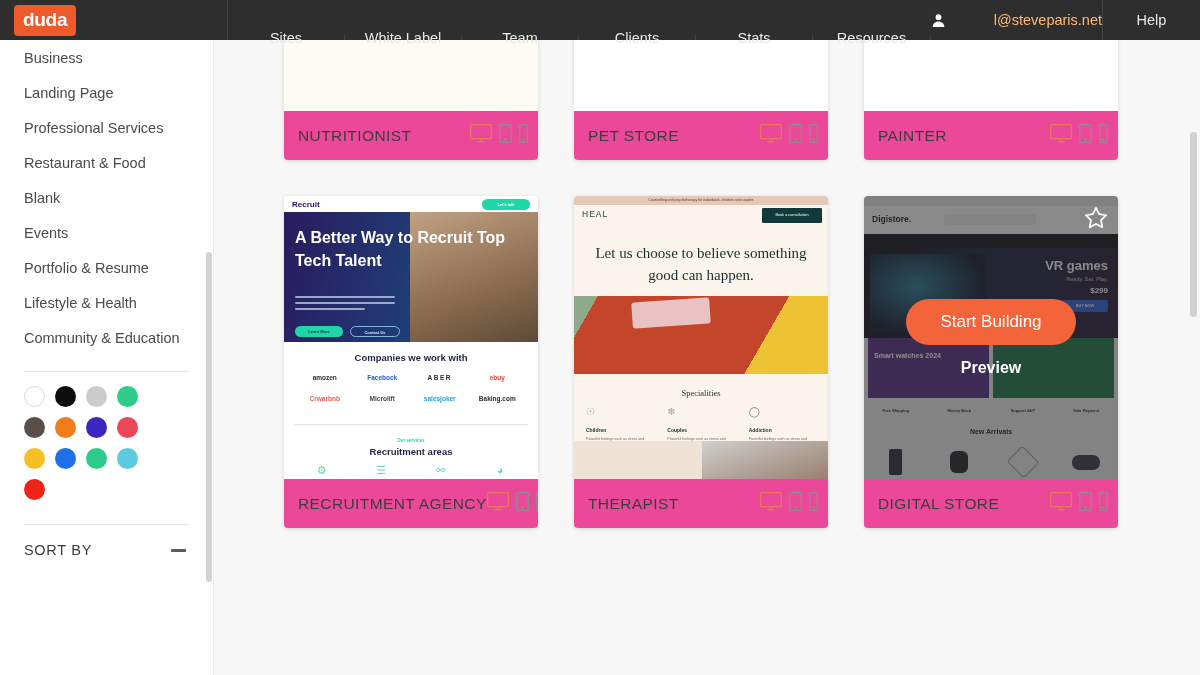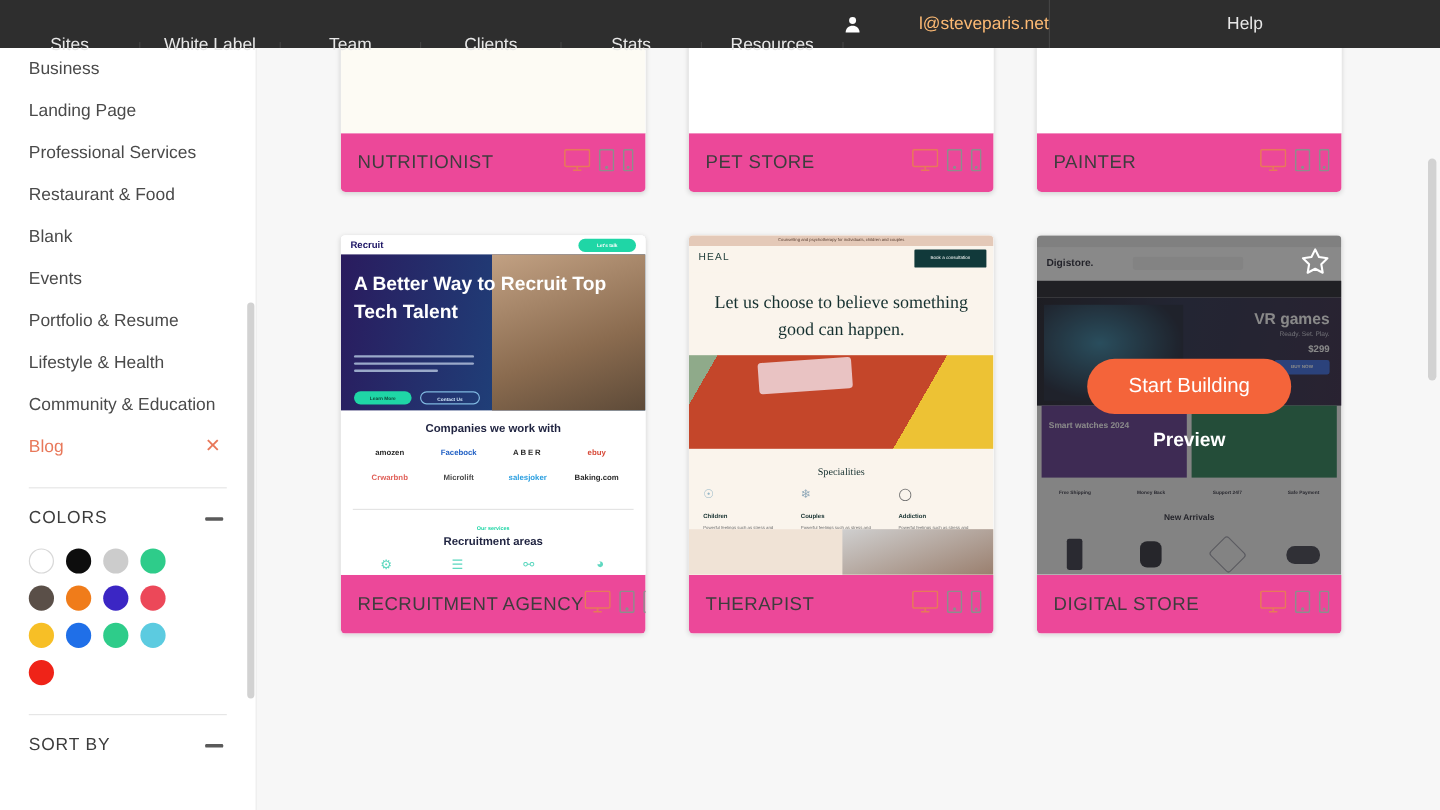--- a/index.html
+++ b/index.html
@@ -281,20 +281,23 @@
   .ds-na { position:absolute; top:232px; left:0; right:0; text-align:center;
            font-size:7px; font-weight:bold; color:#20202e; }
   .ds-prod { position:absolute; top:246px; left:0; right:0; height:40px;
              display:grid; grid-template-columns:repeat(4,1fr); }
   .ds-pc { display:flex; align-items:center; justify-content:center; }
 </style>
 </head>
 <body>
 
 <div class="topnav">
+  <div class="logo-cell">
+    <div class="logo">duda</div>
+  </div>
   <div class="nav-item nav-sites">Sites</div>
   <div class="nav-item nav-whitelabel">White Label</div>
   <div class="nav-item nav-team">Team</div>
   <div class="nav-item nav-clients">Clients</div>
   <div class="nav-item nav-stats">Stats</div>
   <div class="nav-item nav-resources">Resources</div>
   <div class="nav-account">
     <span class="user-icon">
       <svg width="15" height="15" viewBox="0 0 16 16" fill="#ffffff">
         <circle cx="8" cy="4.4" r="3.1"></circle>
@@ -329,31 +332,23 @@
     </div>
     <div class="cat-item">
       <span>Portfolio &amp; Resume</span>
     </div>
     <div class="cat-item">
       <span>Lifestyle &amp; Health</span>
     </div>
     <div class="cat-item">
       <span>Community &amp; Education</span>
     </div>
-    <div class="cat-item active">
-      <span>Blog</span>
-      <span class="cat-x">✕</span>
-    </div>
 
     <div class="sb-divider"></div>
 
-    <div class="sb-section-head">
-      <span>COLORS</span>
-      <span class="minus"></span>
-    </div>
 
     <div class="swatch-grid">
       <div class="swatch white" style="background:#ffffff"></div>
       <div class="swatch" style="background:#0d0d0d"></div>
       <div class="swatch" style="background:#cccccc"></div>
       <div class="swatch" style="background:#2ecc8a"></div>
       <div class="swatch" style="background:#5a4f48"></div>
       <div class="swatch" style="background:#f07c1a"></div>
       <div class="swatch" style="background:#3b26c4"></div>
       <div class="swatch" style="background:#ec4859"></div>

